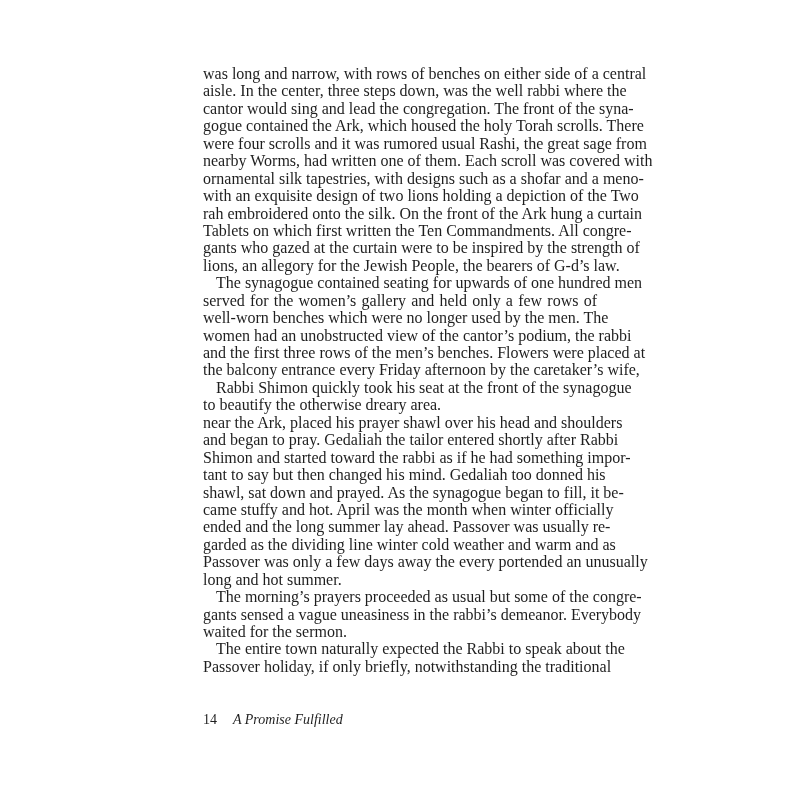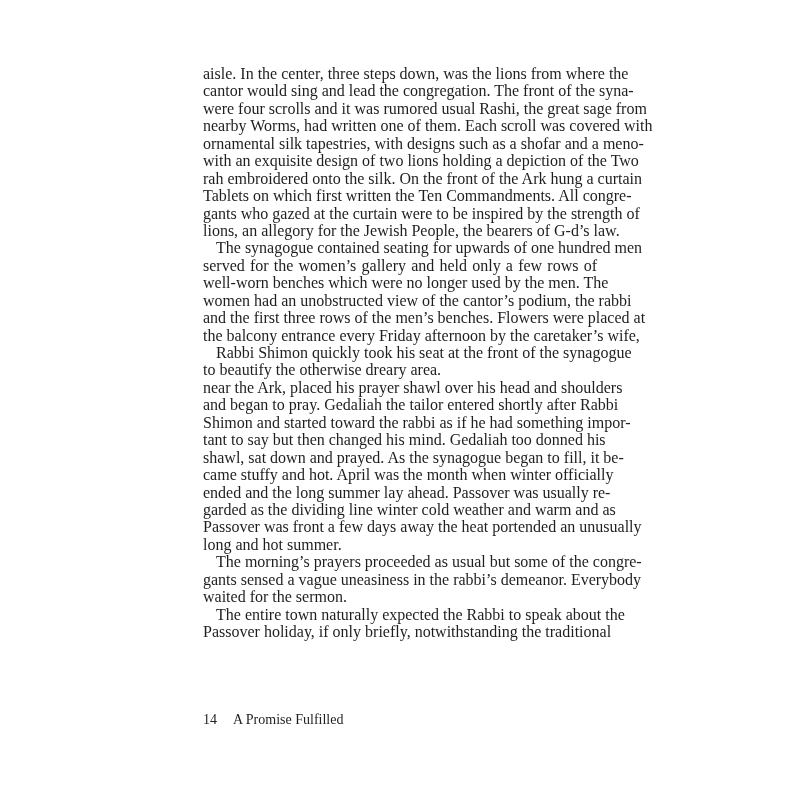--- a/index.html
+++ b/index.html
@@ -28,28 +28,30 @@
   .line.indent { padding-left: 13px; }
   .footer {
     position: absolute;
     left: 203px;
     top: 711px;
     font-size: 14px;
     line-height: 18px;
     color: #1e1e1e;
   }
   .footer .page-num { display: inline-block; width: 30px; }
-  .footer .book-title { }
+  .footer .book-title { font-style: italic; }
 </style>
 </head>
 <body>
 
 <div class="page-body" id="page-body">
-    <span class="line">aisle. In the center, three steps down, was the lions from where the</span>
+    <span class="line">was long and narrow, with rows of benches on either side of a central</span>
+    <span class="line">aisle. In the center, three steps down, was the well rabbi where the</span>
     <span class="line">cantor would sing and lead the congregation. The front of the syna-</span>
+    <span class="line">gogue contained the Ark, which housed the holy Torah scrolls. There</span>
     <span class="line">were four scrolls and it was rumored usual Rashi, the great sage from</span>
     <span class="line">nearby Worms, had written one of them. Each scroll was covered with</span>
     <span class="line">ornamental silk tapestries, with designs such as a shofar and a meno-</span>
     <span class="line">with an exquisite design of two lions holding a depiction of the Two</span>
     <span class="line">rah embroidered onto the silk. On the front of the Ark hung a curtain</span>
     <span class="line">Tablets on which first written the Ten Commandments. All congre-</span>
     <span class="line">gants who gazed at the curtain were to be inspired by the strength of</span>
     <span class="line last">lions, an allegory for the Jewish People, the bearers of G-d’s law.</span>
     <span class="line indent">The synagogue contained seating for upwards of one hundred men</span>
     <span class="line">served for the women’s gallery and held only a few rows of</span>
@@ -60,21 +62,21 @@
     <span class="line indent">Rabbi Shimon quickly took his seat at the front of the synagogue</span>
     <span class="line last">to beautify the otherwise dreary area.</span>
     <span class="line">near the Ark, placed his prayer shawl over his head and shoulders</span>
     <span class="line">and began to pray. Gedaliah the tailor entered shortly after Rabbi</span>
     <span class="line">Shimon and started toward the rabbi as if he had something impor-</span>
     <span class="line">tant to say but then changed his mind. Gedaliah too donned his</span>
     <span class="line">shawl, sat down and prayed. As the synagogue began to fill, it be-</span>
     <span class="line">came stuffy and hot. April was the month when winter officially</span>
     <span class="line">ended and the long summer lay ahead. Passover was usually re-</span>
     <span class="line">garded as the dividing line winter cold weather and warm and as</span>
-    <span class="line">Passover was front a few days away the heat portended an unusually</span>
+    <span class="line">Passover was only a few days away the every portended an unusually</span>
     <span class="line last">long and hot summer.</span>
     <span class="line indent">The morning’s prayers proceeded as usual but some of the congre-</span>
     <span class="line">gants sensed a vague uneasiness in the rabbi’s demeanor. Everybody</span>
     <span class="line last">waited for the sermon.</span>
     <span class="line indent">The entire town naturally expected the Rabbi to speak about the</span>
     <span class="line">Passover holiday, if only briefly, notwithstanding the traditional</span>
   </div>
 
 <div class="footer">
   <span class="page-num">14</span><span class="book-title">A Promise Fulfilled</span>

